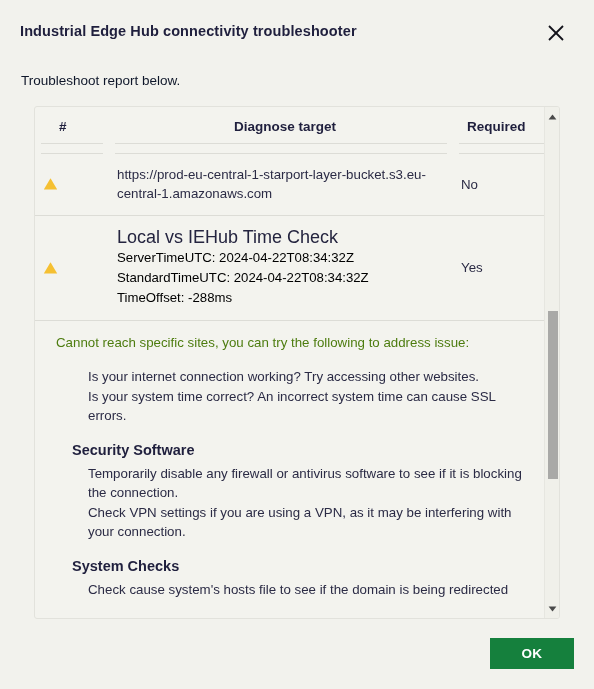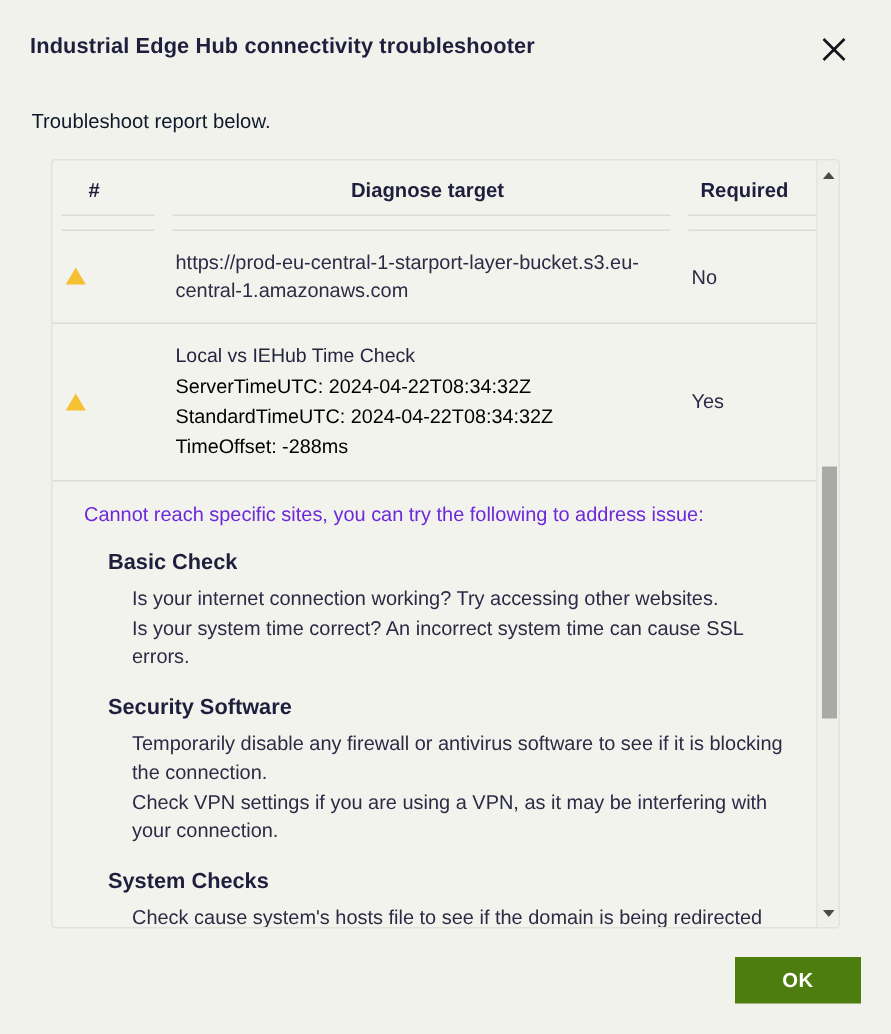--- a/index.html
+++ b/index.html
@@ -120,38 +120,38 @@
   td.cell.c-required { padding-left: 14px; }
 
   .warn-icon { display: block; }
 
   .target-url {
     line-height: 19px;
     word-break: break-word;
     color: #2b2b45;
   }
   .target-name {
-    font-size: 13px;
+    font-size: 18px;
     color: #24243f;
     line-height: 20px;
     margin-bottom: 1px;
   }
   .target-detail {
     font-size: 13.2px;
     color: #000000;
     line-height: 20px;
   }
 
   
   .advice {
     padding: 14px 18px 10px 21px;
   }
   .advice-intro {
     font-size: 13.3px;
-    color: #6d28d9;
+    color: #4d7c0f;
     margin-bottom: 17px;
   }
   .advice-group { margin-bottom: 16px; }
   .advice-group:last-child { margin-bottom: 0; }
   .advice-heading {
     font-size: 14.5px;
     font-weight: bold;
     color: #1f1f3d;
     margin: 0 0 6px 16px;
   }
@@ -196,21 +196,21 @@
     cursor: pointer;
   }
 
   
   .ok-button {
     position: absolute;
     left: 490px;
     top: 638px;
     width: 84px;
     height: 31px;
-    background: #4d7c0f;
+    background: #15803d;
     color: #ffffff;
     font-family: "Liberation Sans", sans-serif;
     font-size: 13.5px;
     font-weight: bold;
     letter-spacing: 0.4px;
     border: none;
     border-radius: 0;
     cursor: pointer;
     display: flex;
     align-items: center;
@@ -303,21 +303,20 @@
           </td>
           <td class="cell c-required">Yes</td>
         </tr>
       </tbody>
     </table>
 
     <div class="advice">
       <div class="advice-intro">Cannot reach specific sites, you can try the following to address issue:</div>
 
       <div class="advice-group">
-        <div class="advice-heading">Basic Check</div>
         <div class="advice-line">Is your internet connection working? Try accessing other websites.</div>
         <div class="advice-line">Is your system time correct? An incorrect system time can cause SSL errors.</div>
       </div>
 
       <div class="advice-group">
         <div class="advice-heading">Security Software</div>
         <div class="advice-line">Temporarily disable any firewall or antivirus software to see if it is blocking the connection.</div>
         <div class="advice-line">Check VPN settings if you are using a VPN, as it may be interfering with your connection.</div>
       </div>
 

